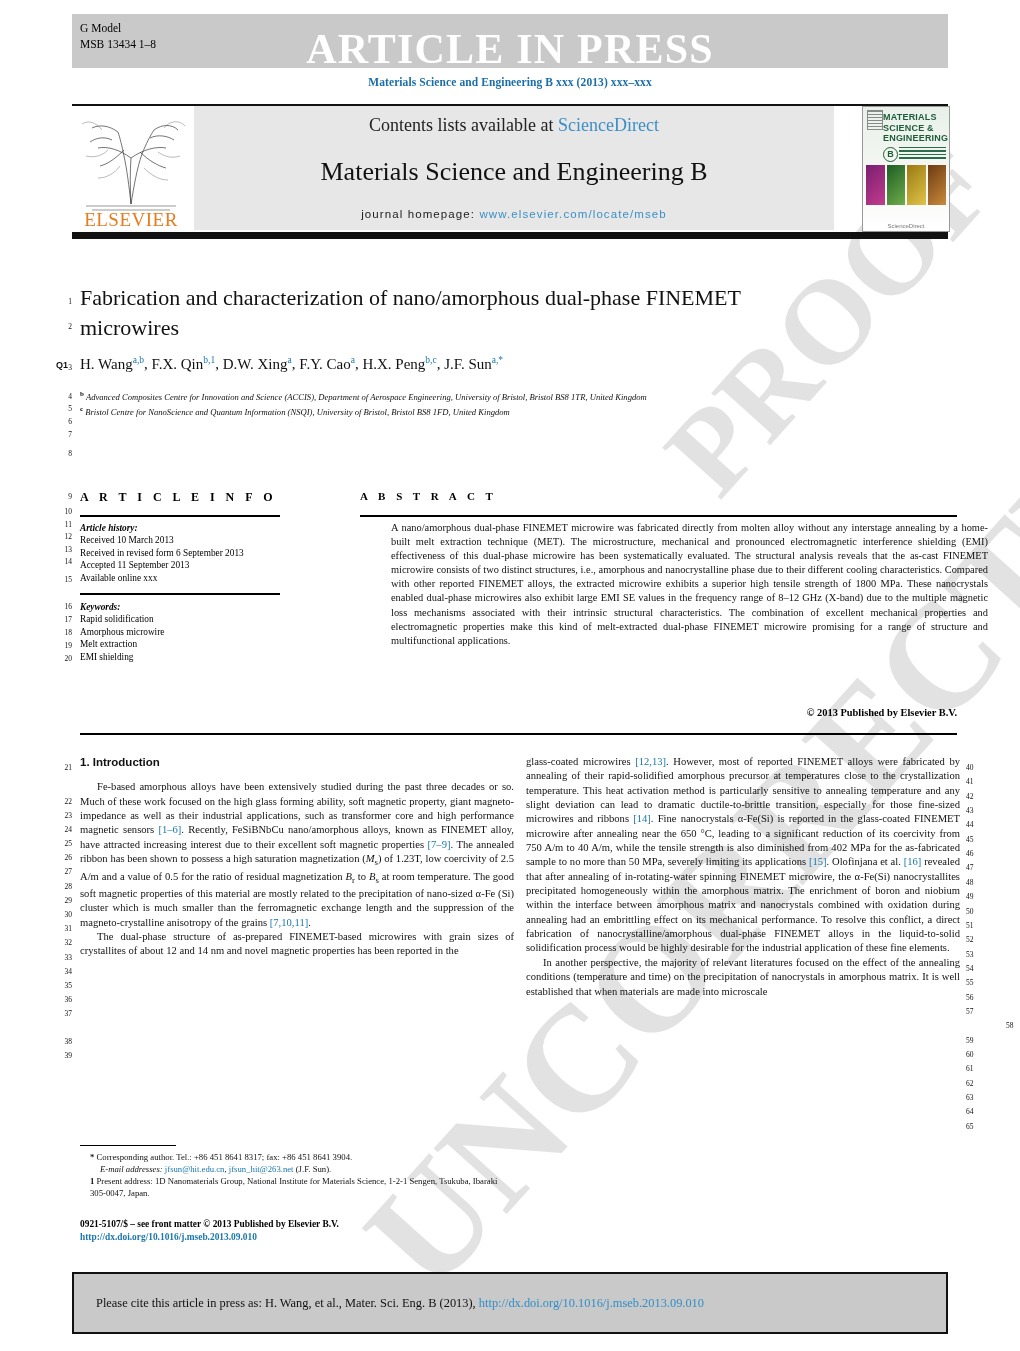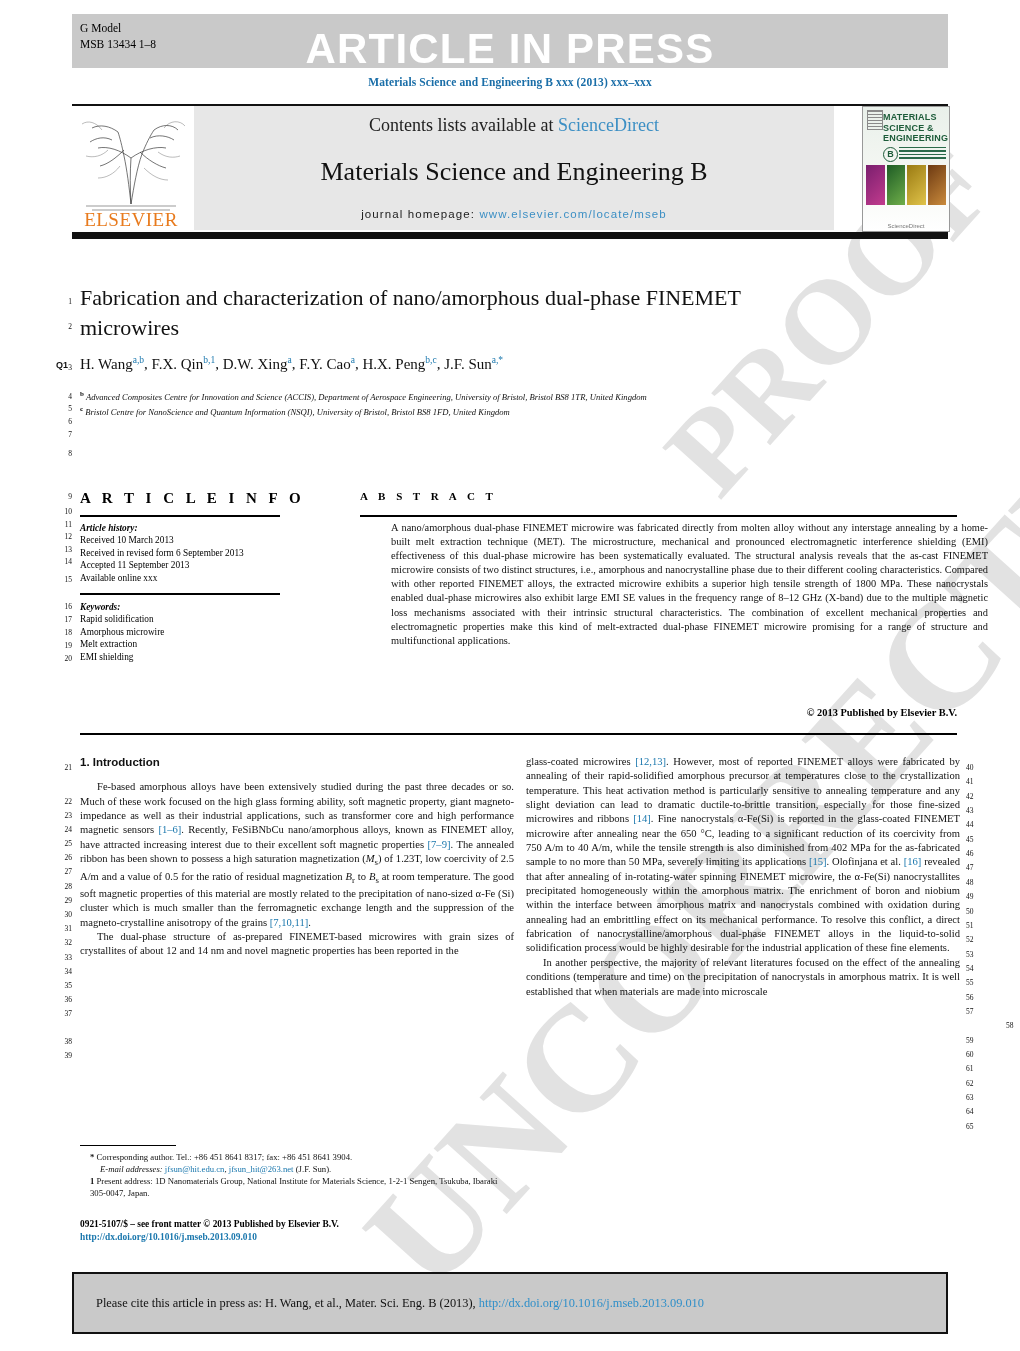--- a/index.html
+++ b/index.html
@@ -6,21 +6,21 @@
   body{
     width:1020px;height:1351px;position:relative;overflow:hidden;
     font-family:"Liberation Serif", serif;color:#000;
   }
   
   .top-band{position:absolute;left:72px;top:14px;width:876px;height:54px;background:#c9c9c9;}
   .gmodel{position:absolute;left:80px;top:20px;font-size:11.5px;line-height:16px;font-family:"Liberation Serif",serif;}
   .gmodel div{white-space:nowrap;}
   .aip{position:absolute;left:72px;top:14px;width:876px;height:69px;
        display:flex;align-items:center;justify-content:center;
-       font-family:Liberation Sans, sans-serif;font-weight:bold;font-size:42px;
+       font-family:Liberation Serif, serif;font-weight:bold;font-size:42px;
        letter-spacing:1.2px;color:#ffffff;text-align:center;}
   
   .journal-line{position:absolute;left:72px;top:76px;width:876px;text-align:center;
       font-family:"Liberation Serif",serif;font-weight:bold;font-size:11.5px;color:#1a6ea8;letter-spacing:.1px;}
   
   .mast-rule-top{position:absolute;left:72px;top:104px;width:876px;height:2px;background:#111;}
   .mast{position:absolute;left:72px;top:106px;width:876px;height:124px;}
   .mast-logo{position:absolute;left:0;top:0;width:118px;height:124px;}
   .mast-body{position:absolute;left:122px;top:0;width:640px;height:124px;background:#e7e7e7;
       display:flex;flex-direction:column;align-items:center;justify-content:space-between;padding:9px 0 10px;box-sizing:border-box;}
@@ -56,21 +56,21 @@
   .authors sup{color:#1a77ad;font-size:9.5px;}
   .q1{position:absolute;left:56px;top:360px;font-family:"Liberation Sans",sans-serif;
       font-weight:bold;font-size:9px;color:#111;}
   .affils{position:absolute;left:80px;top:388px;width:800px;font-size:8.6px;line-height:12.6px;
       font-style:italic;color:#111;}
   .affils sup{font-style:normal;font-weight:bold;font-size:7px;}
   
   .lnum{position:absolute;left:56px;font-family:"Liberation Serif",serif;font-size:7.5px;color:#111;text-align:right;width:16px;}
   .rnum{position:absolute;left:966px;font-family:"Liberation Serif",serif;font-size:7.5px;color:#111;width:20px;}
   .infohead{position:absolute;left:80px;top:490px;font-family:"Liberation Serif",serif;
-      font-weight:bold;font-size:15px;letter-spacing:4px;}
+      font-weight:bold;font-size:12px;letter-spacing:4px;}
   .abshead{position:absolute;left:360px;top:490px;font-family:"Liberation Serif",serif;
       font-weight:bold;font-size:11px;letter-spacing:4px;}
   .info-rule1{left:80px;top:515px;width:200px;height:1.6px;background:#000;position:absolute;}
   .abs-rule1{left:360px;top:515px;width:597px;height:1.6px;background:#000;position:absolute;}
   .info-hist{position:absolute;left:80px;top:522px;width:215px;font-size:9.3px;line-height:12.4px;}
   .info-hist .it{font-style:italic;font-weight:bold;}
   .info-rule2{left:80px;top:593px;width:200px;height:1.6px;background:#000;position:absolute;}
   .info-kw{position:absolute;left:80px;top:601px;width:215px;font-size:9.3px;line-height:12.4px;}
   .info-kw .it{font-style:italic;font-weight:bold;}
   .abstract{position:absolute;left:360px;top:521px;width:597px;font-size:10.4px;line-height:14.1px;

